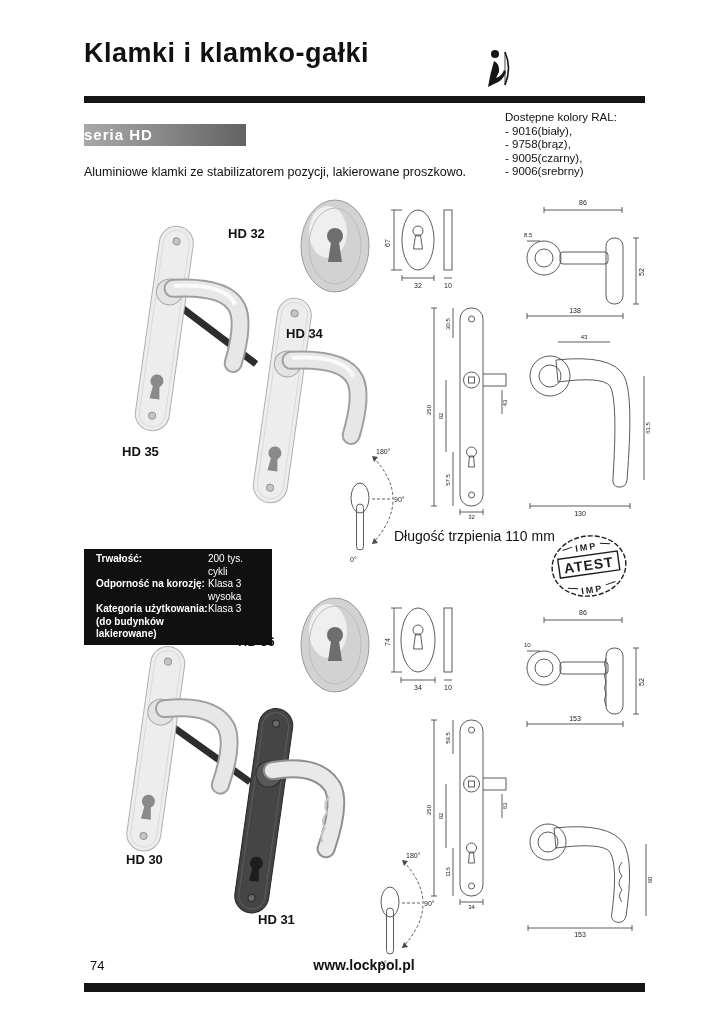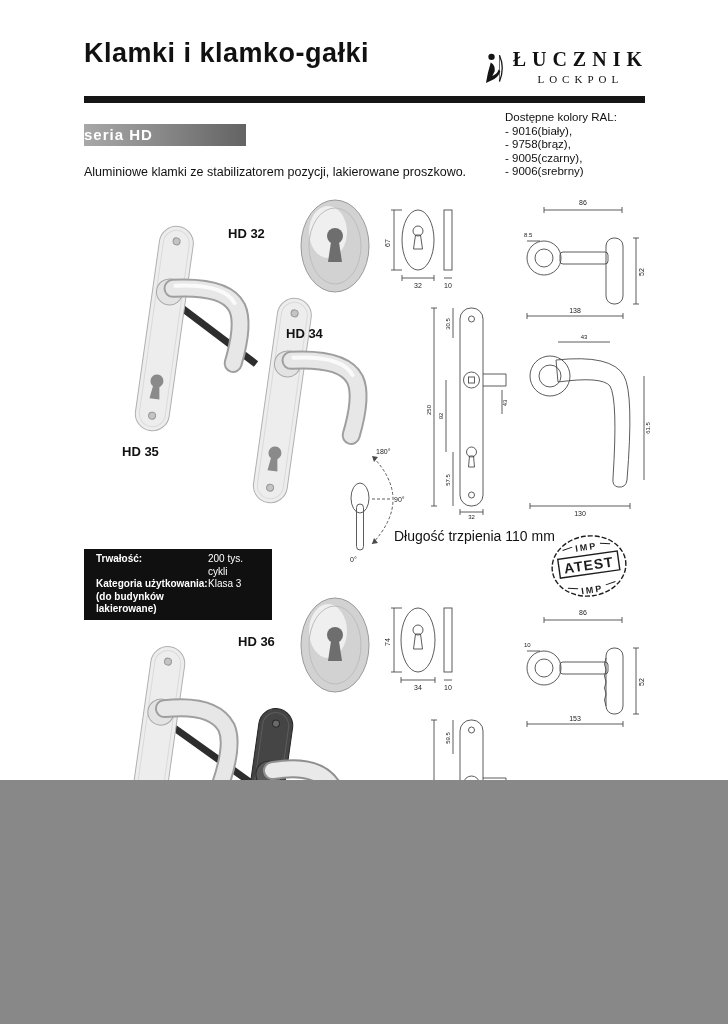--- a/index.html
+++ b/index.html
@@ -1,16 +1,16 @@
 <!DOCTYPE html>
 <html><head>
 <meta charset="utf-8">
 <style>
   html,body{margin:0;padding:0;background:#888;}
-  .page{position:relative;width:728px;height:780px;background:#ffffff;
+  .page{position:relative;width:728px;height:1024px;background:#ffffff;
         font-family:"Liberation Sans",sans-serif;color:#111;overflow:hidden;margin:0 auto;}
   .abs{position:absolute;}
   
   .title{left:84px;top:38px;font-size:27px;font-weight:bold;letter-spacing:0.5px;}
   .logo{left:478px;top:48px;width:170px;display:flex;align-items:flex-start;}
   .logo-text{margin-left:6px;text-align:center;}
   .brand{font-family:"Liberation Serif",serif;font-size:20px;letter-spacing:6px;font-weight:bold;white-space:nowrap;}
   .brand-sub{font-family:"Liberation Serif",serif;font-size:11px;letter-spacing:5px;margin-top:2px;}
   .top-rule{left:84px;top:96px;width:561px;height:7px;background:#151515;}
   .bottom-rule{left:84px;top:983px;width:561px;height:9px;background:#151515;}
@@ -49,24 +49,20 @@
 
   <div class="abs title">Klamki i klamko-gałki</div>
 
   <div class="abs logo">
     <svg width="36" height="40" viewBox="0 0 36 40">
       <circle cx="17" cy="6" r="4" fill="#151515"></circle>
       <path d="M10,39 Q12,26 16,13 Q22,16 21,24 L18,30 Q24,28 26,22 L28,24 Q25,33 16,36 Z" fill="#151515"></path>
       <path d="M27,4 Q34,20 27,37" stroke="#151515" stroke-width="1.6" fill="none"></path>
       <line x1="27" y1="4" x2="27" y2="37" stroke="#151515" stroke-width="0.8"></line>
     </svg>
-    <div class="logo-text">
-      <div class="brand">ŁUCZNIK</div>
-      <div class="brand-sub">LOCKPOL</div>
-    </div>
   </div>
 
   <div class="abs top-rule"></div>
 
   <div class="abs series-badge">seria HD</div>
 
   <div class="abs colors">
     <div>Dostępne kolory RAL:</div>
     <div>- 9016(biały),</div>
     <div>- 9758(brąz),</div>
@@ -211,20 +207,24 @@
   </svg>
 
   <div class="abs" style="left:394px;top:528px;font-size:14px;">Długość trzpienia 110 mm</div>
 
   <div class="abs specs">
     <div class="spec-row">
       <span class="spec-label">Trwałość:</span>
       <span class="spec-value">200 tys. cykli</span>
     </div>
     <div class="spec-row">
+      <span class="spec-label">Odporność na korozję:</span>
+      <span class="spec-value">Klasa 3 wysoka</span>
+    </div>
+    <div class="spec-row">
       <span class="spec-label">Kategoria użytkowania:</span>
       <span class="spec-value">Klasa 3</span>
     </div>
     <div class="spec-row">
       <span class="spec-label">(do budynków lakierowane)</span>
       <span class="spec-value"></span>
     </div>
   </div>
 
   <svg class="abs atest" viewBox="0 0 80 66">

